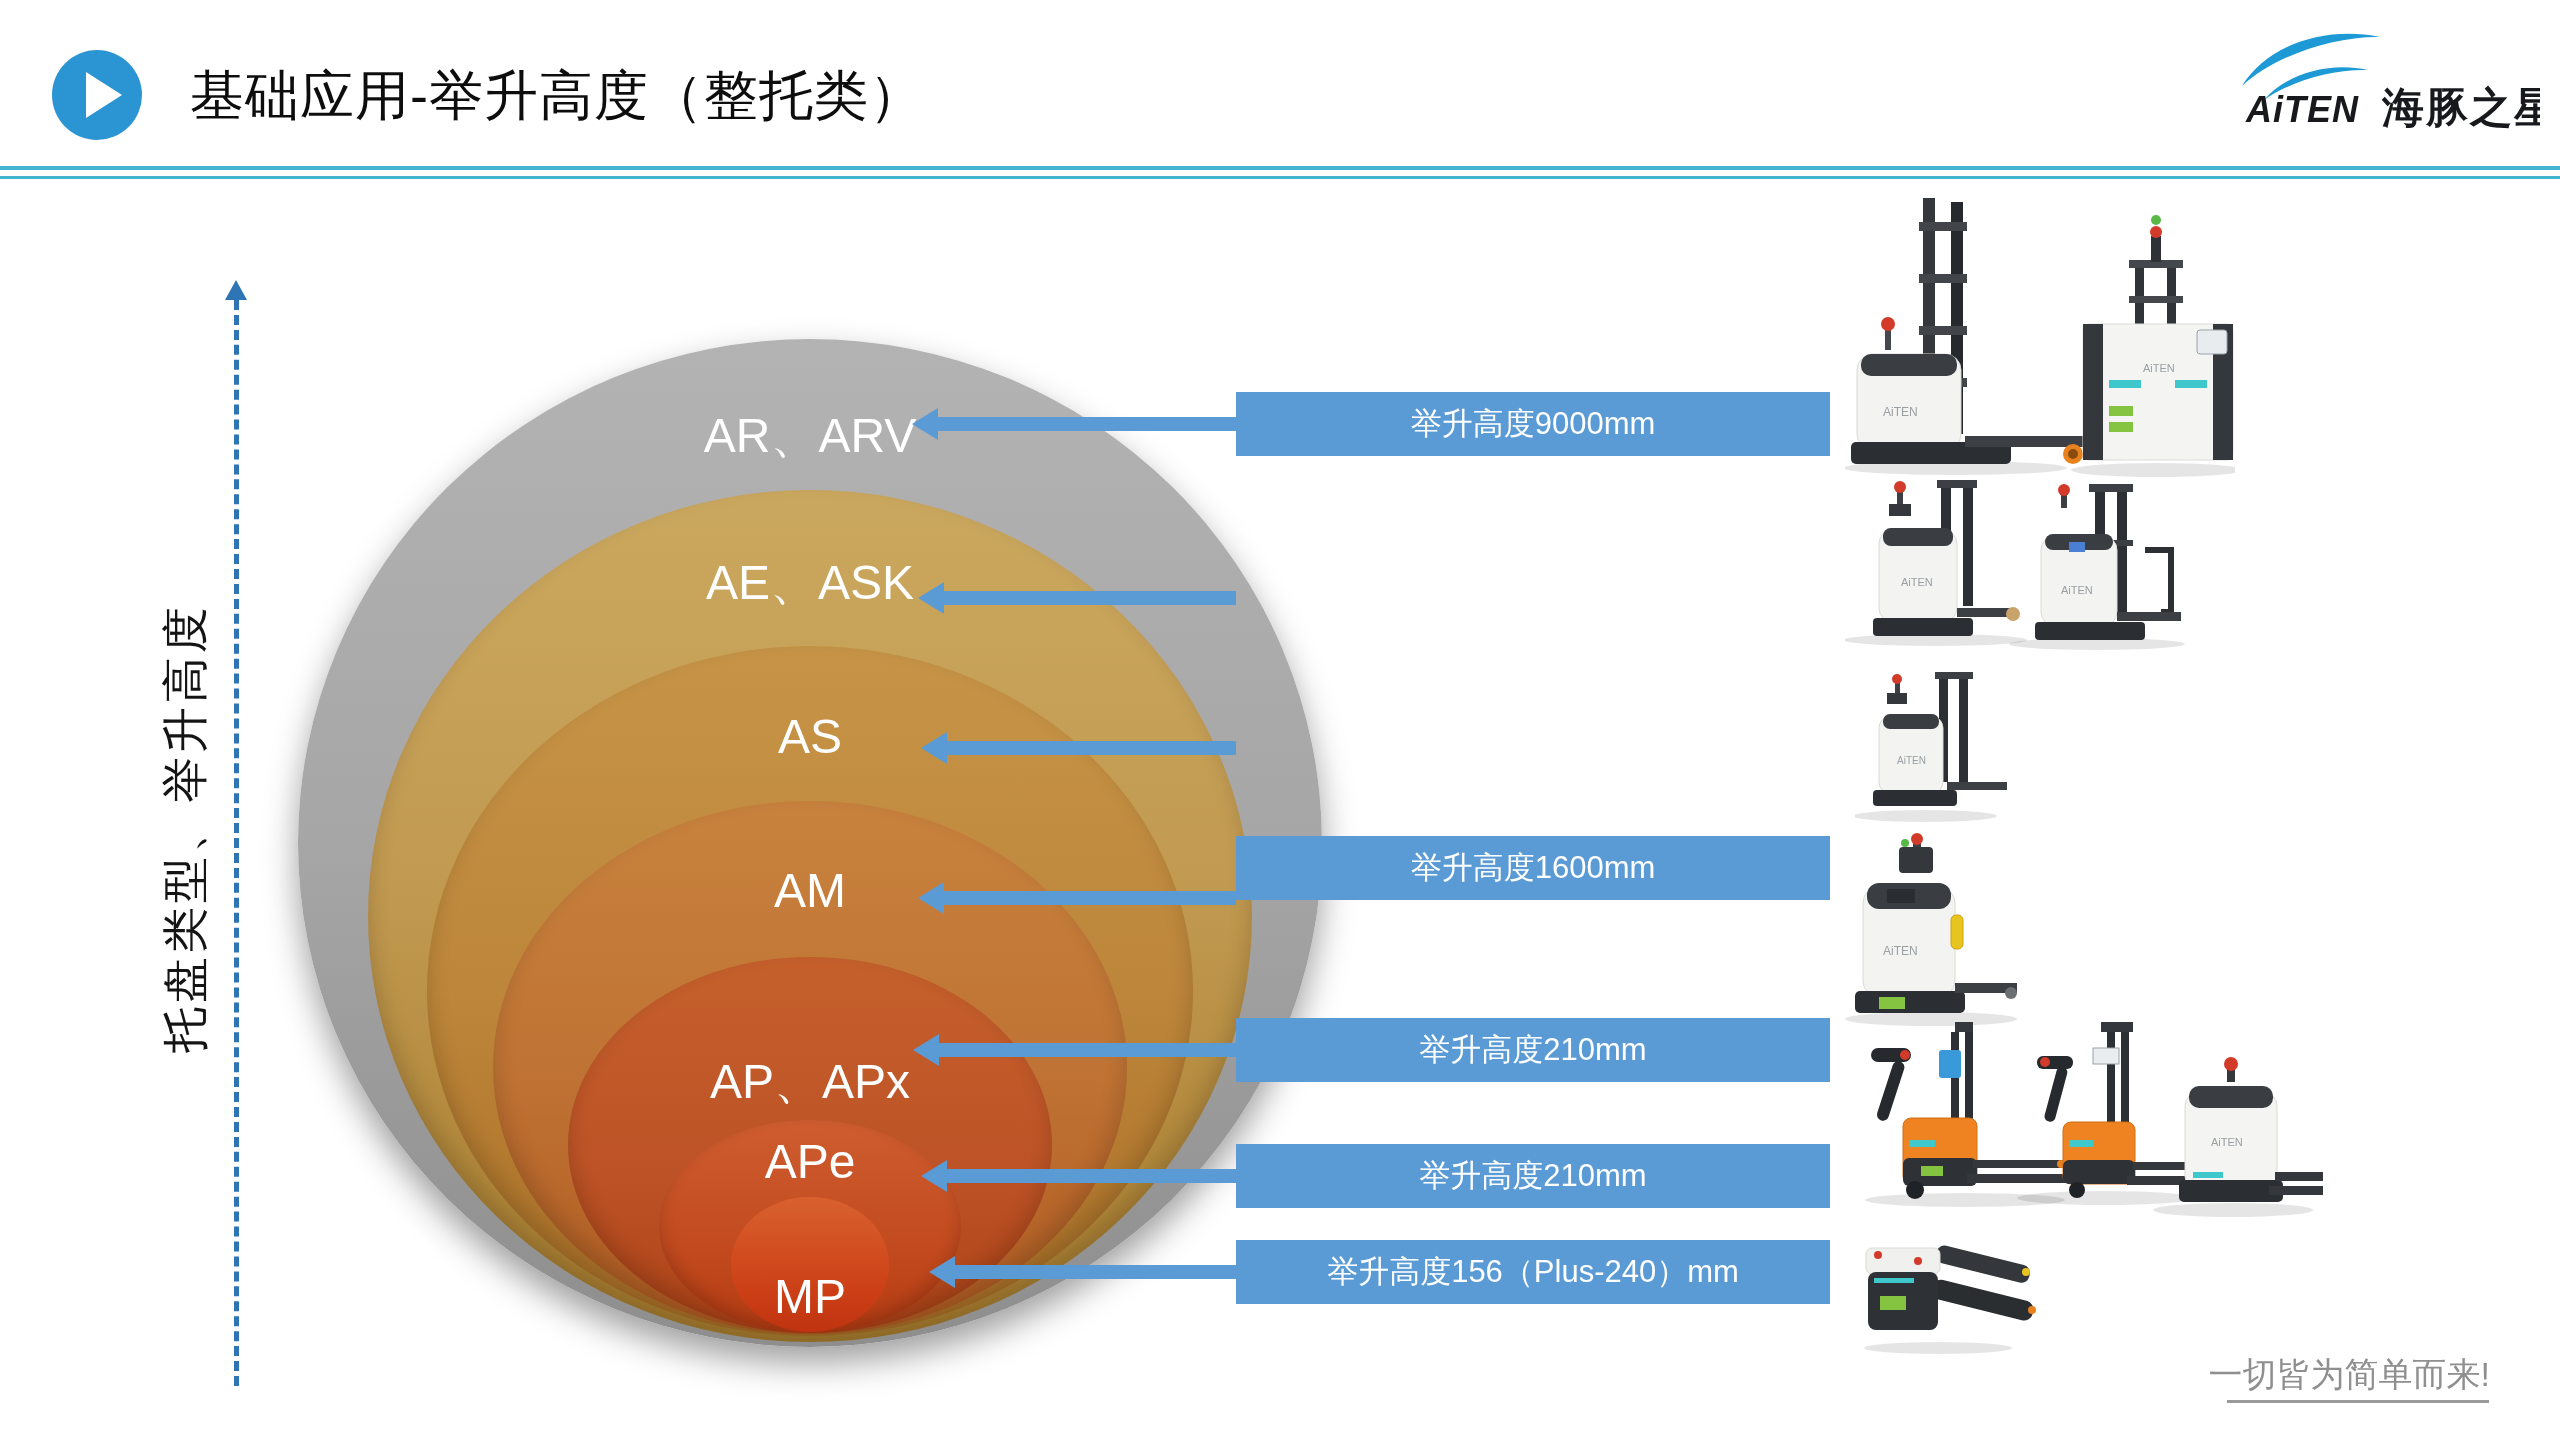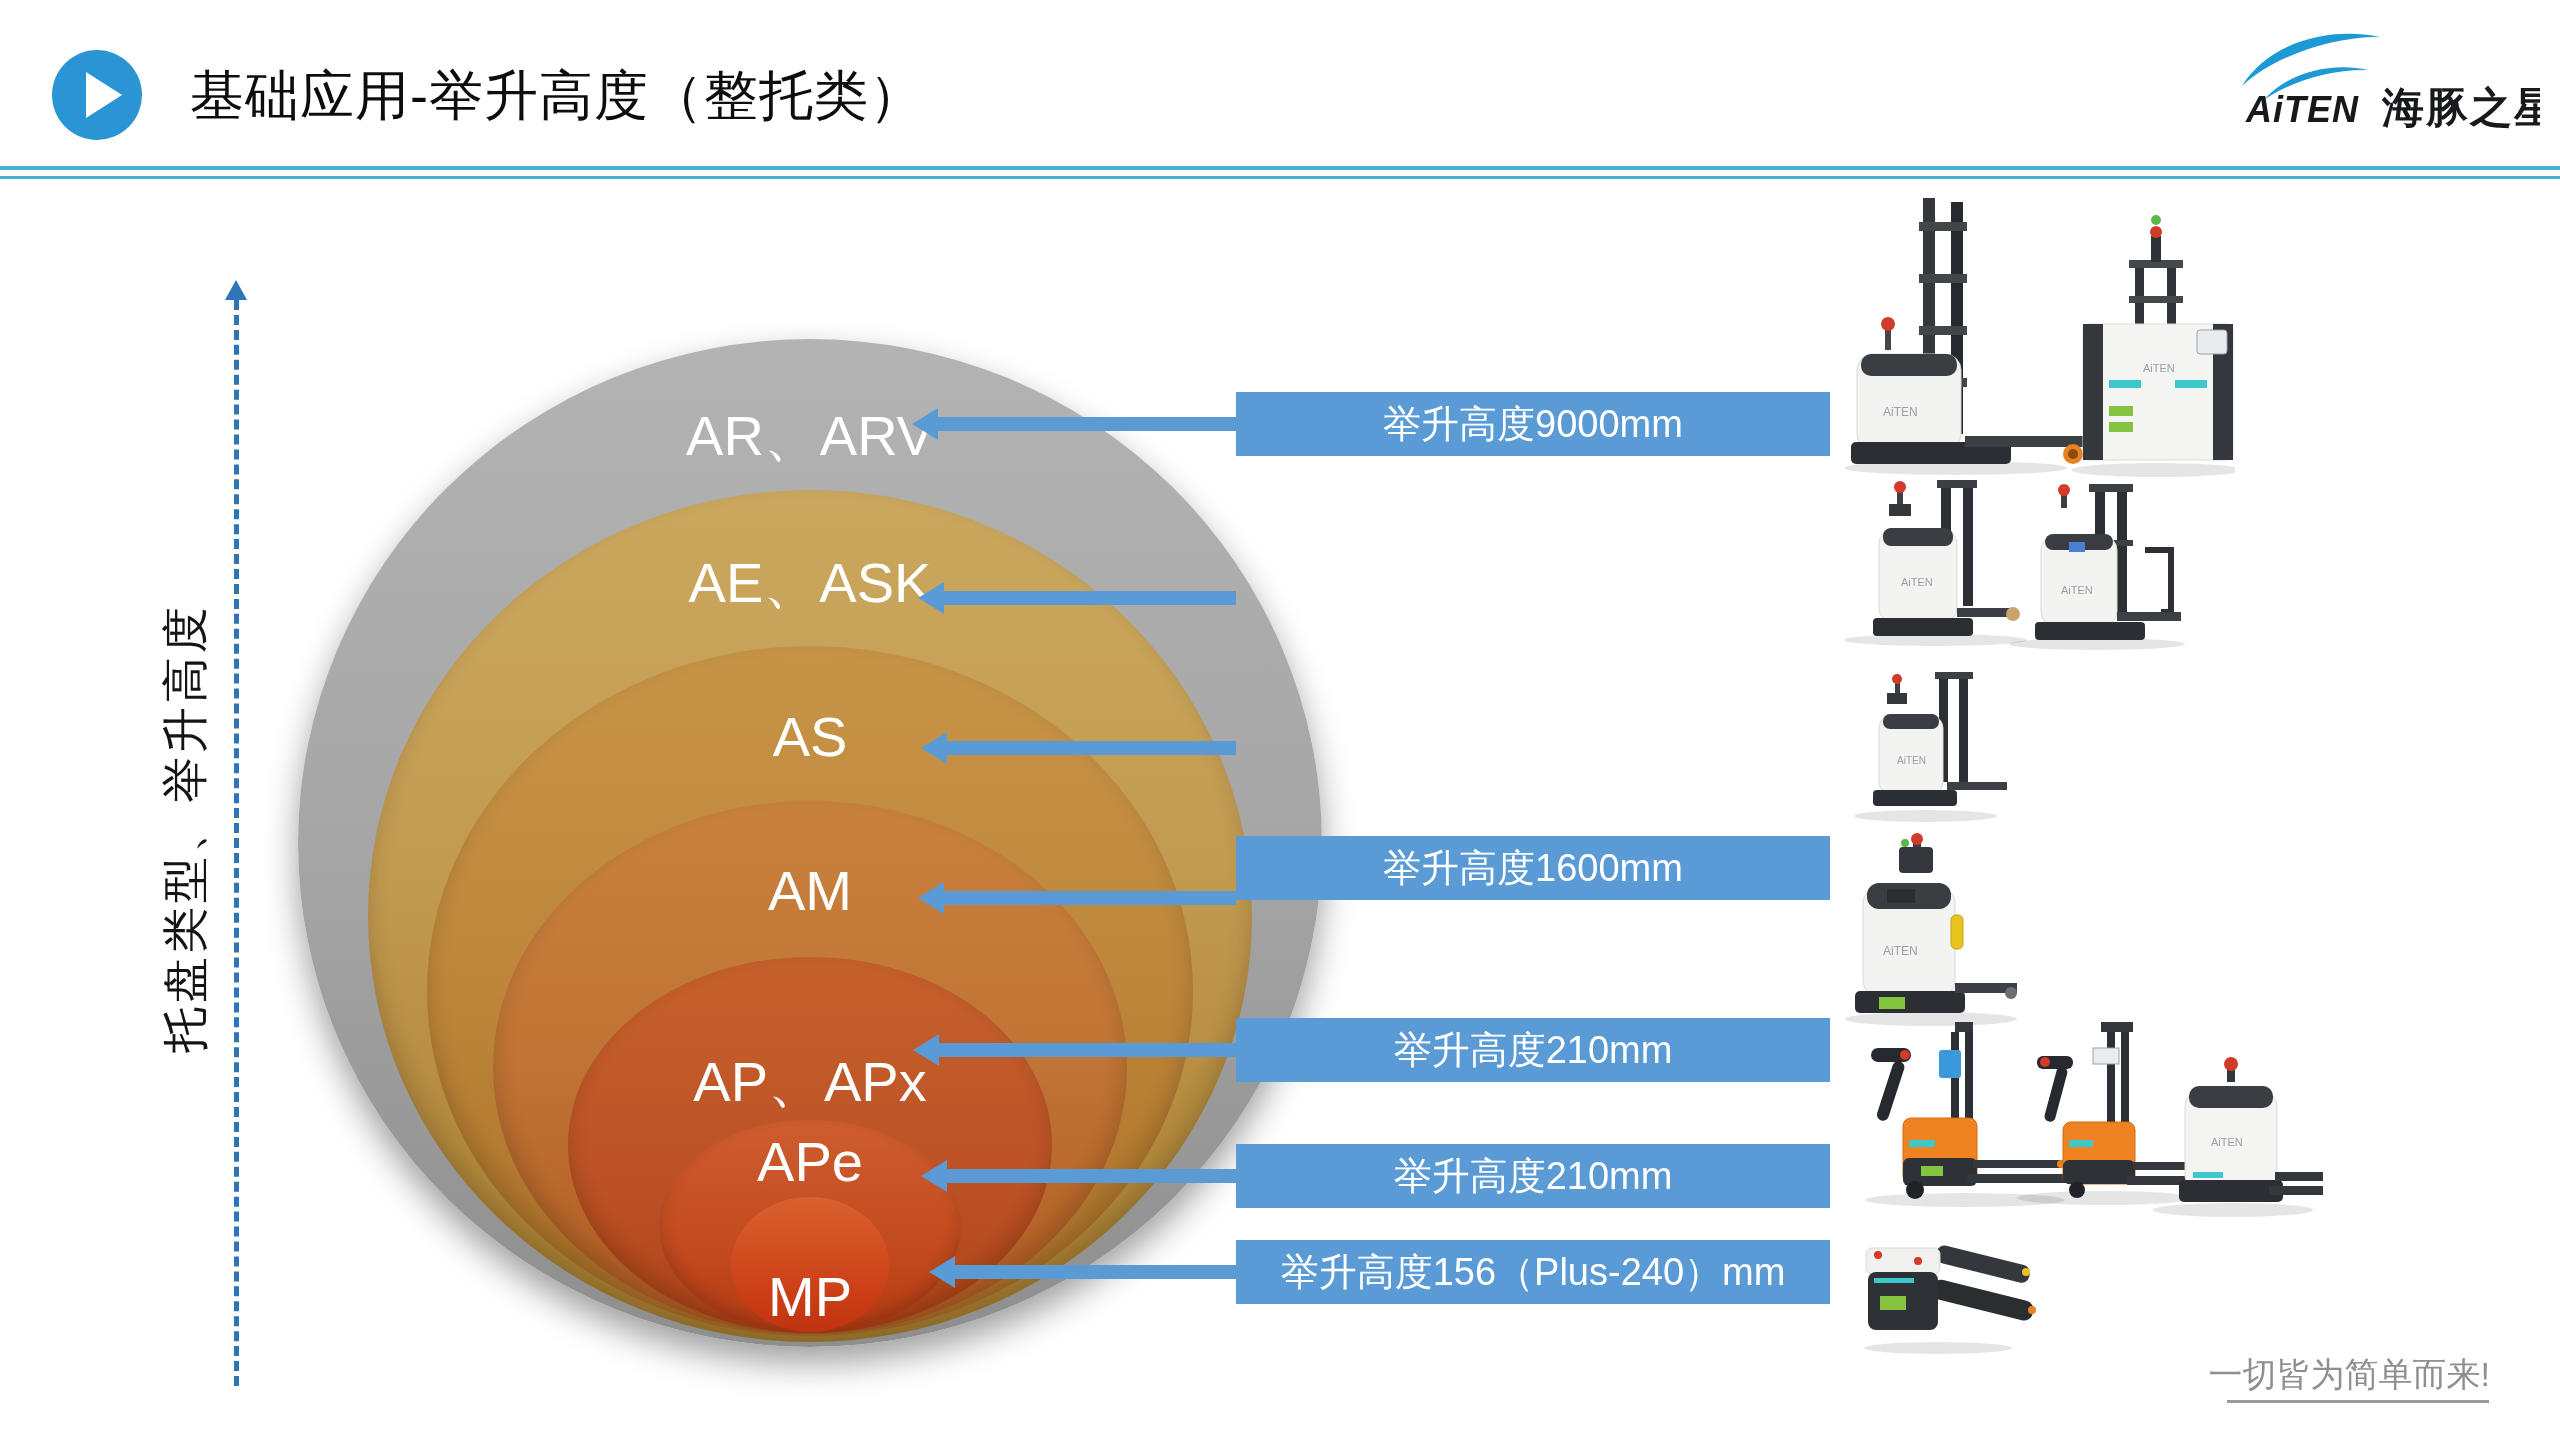--- a/index.html
+++ b/index.html
@@ -62,27 +62,27 @@
        background:linear-gradient(180deg,#c5602c 0%,#bd5326 55%,#ae4317 100%);
        box-shadow:inset 0 -10px 20px rgba(0,0,0,.18); }
   .r6{ left:659px; top:1120px; width:302px;  height:213px;
        background:linear-gradient(180deg,#ce5d2f 0%,#c24a1e 60%,#b63c13 100%);
        box-shadow:inset 0 -8px 16px rgba(0,0,0,.18); }
   .r7{ left:731px; top:1197px; width:158px;  height:135px;
        background:linear-gradient(180deg,#d9612f 0%,#cc3f16 70%,#bf3310 100%); }
 
   .rlabel{
     position:absolute; left:585px; width:450px; text-align:center;
-    color:#ffffff; font-size:56px; line-height:52px; white-space:nowrap;
+    color:#ffffff; font-size:48px; line-height:52px; white-space:nowrap;
   }
 
   
   .banner{
     position:absolute; left:1236px; width:594px; height:64px;
-    background:#5b9bd5; color:#ffffff; font-size:38px;
+    background:#5b9bd5; color:#ffffff; font-size:31px;
     display:flex; align-items:center; justify-content:center;
     white-space:nowrap;
   }
   .arrow{ position:absolute; height:32px; }
   .arrow .head{
     position:absolute; left:0; top:0; width:0; height:0;
     border-top:16px solid transparent; border-bottom:16px solid transparent;
     border-right:26px solid #5b9bd5;
   }
   .arrow .shaft{

